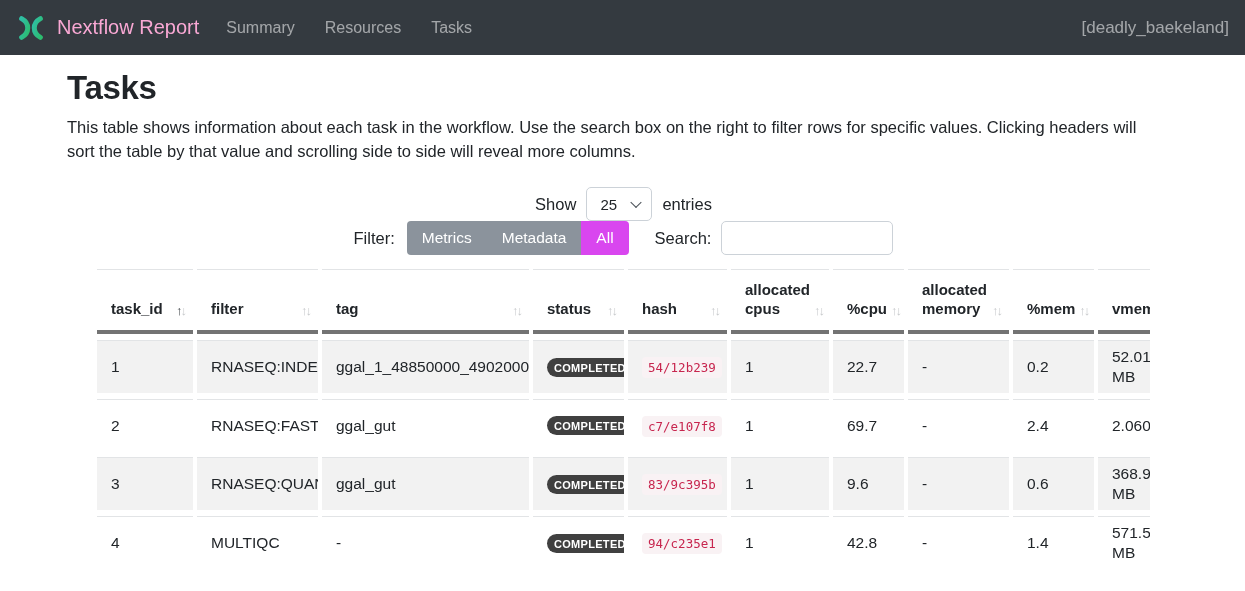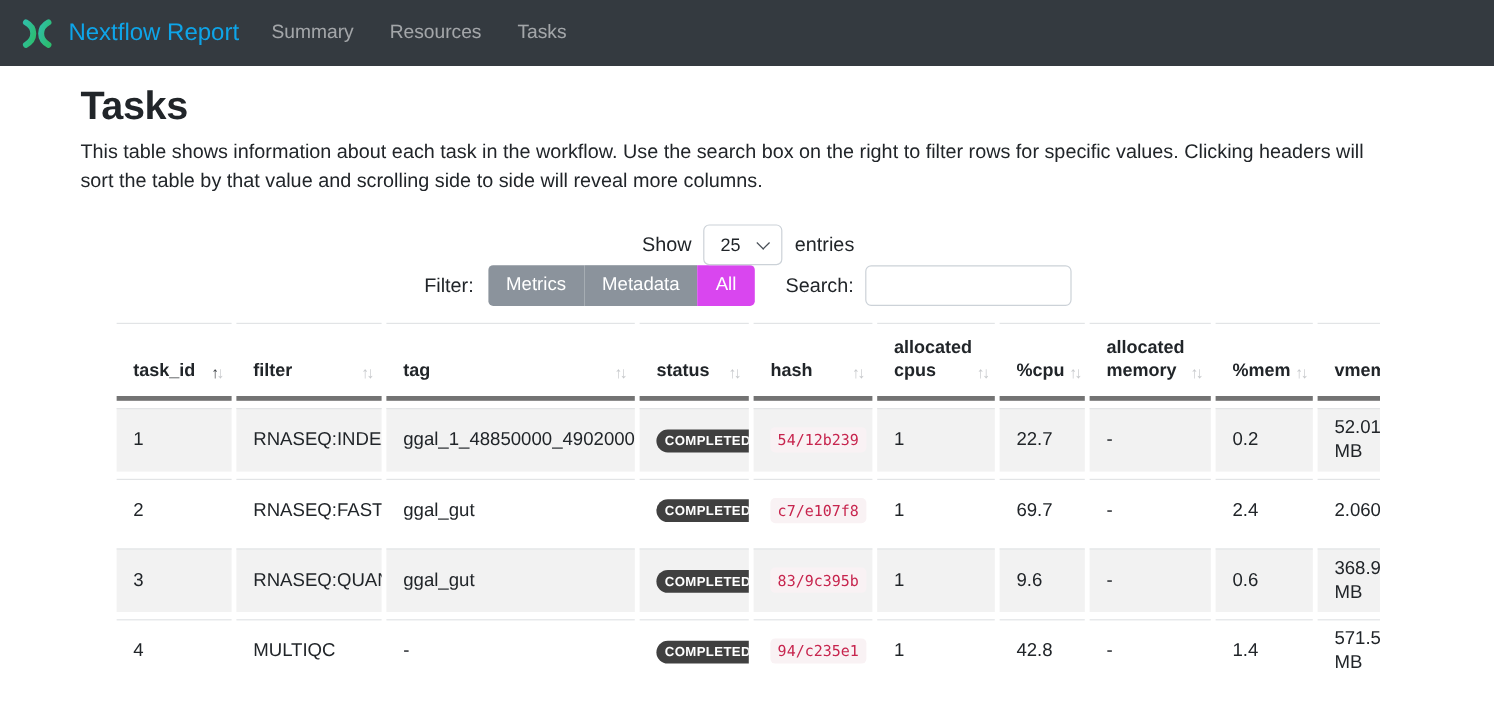--- a/index.html
+++ b/index.html
@@ -8,21 +8,21 @@
     width:1245px; height:591px; overflow:hidden;
     background:#fff; color:#212529;
     font-family:"Liberation Sans", sans-serif;
   }
   
   .navbar {
     height:55px; background:#343a40; display:flex; align-items:center;
     padding:0 16px;
   }
   .logo { width:30px; height:30px; display:block; }
-  .brand { color:#0ea5e9; font-size:20px; margin-left:11px; white-space:nowrap; }
+  .brand { color:#f9a8d4; font-size:20px; margin-left:11px; white-space:nowrap; }
   .nav-links { display:flex; gap:30px; margin-left:27px;text-align:right; }
   .nav-link { color:rgba(255,255,255,.55); font-size:16px; text-decoration:none; cursor:pointer; }
   .run-name { margin-left:auto; color:rgba(255,255,255,.55); font-size:17px; }
 
   
   main { padding:0 67px; }
   h1.page-title { font-size:33px; font-weight:600; margin:14px 0 8px; letter-spacing:-.3px; }
   p.page-desc { font-size:16.5px; line-height:24px; margin:0 0 24px; max-width:1100px; }
 
   .values-row { display:flex; align-items:center; gap:14px; font-size:16.5px; margin-bottom:20px; }
@@ -111,20 +111,21 @@
       <path d="M4.5 4.5 C 11 8, 11 16, 4.5 19.5" fill="none" stroke="url(#nfg)" stroke-width="4" stroke-linecap="round"></path>
       <path d="M19.5 4.5 C 13 8, 13 16, 19.5 19.5" fill="none" stroke="url(#nfg)" stroke-width="4" stroke-linecap="round"></path>
     </svg>
   </span>
   <span class="brand">Nextflow Report</span>
   <div class="nav-links">
       <a class="nav-link">Summary</a>
       <a class="nav-link">Resources</a>
       <a class="nav-link">Tasks</a>
     </div>
+  <span class="run-name">[deadly_baekeland]</span>
 </nav>
 
 <main>
   <h1 class="page-title">Tasks</h1>
   <p class="page-desc">This table shows information about each task in the workflow. Use the search box on the right to filter rows for specific values. Clicking headers will sort the table by that value and scrolling side to side will reveal more columns.</p>
 
 
   <div class="tasks-section">
     <div class="toolbar">
       <div class="toolbar-left">

